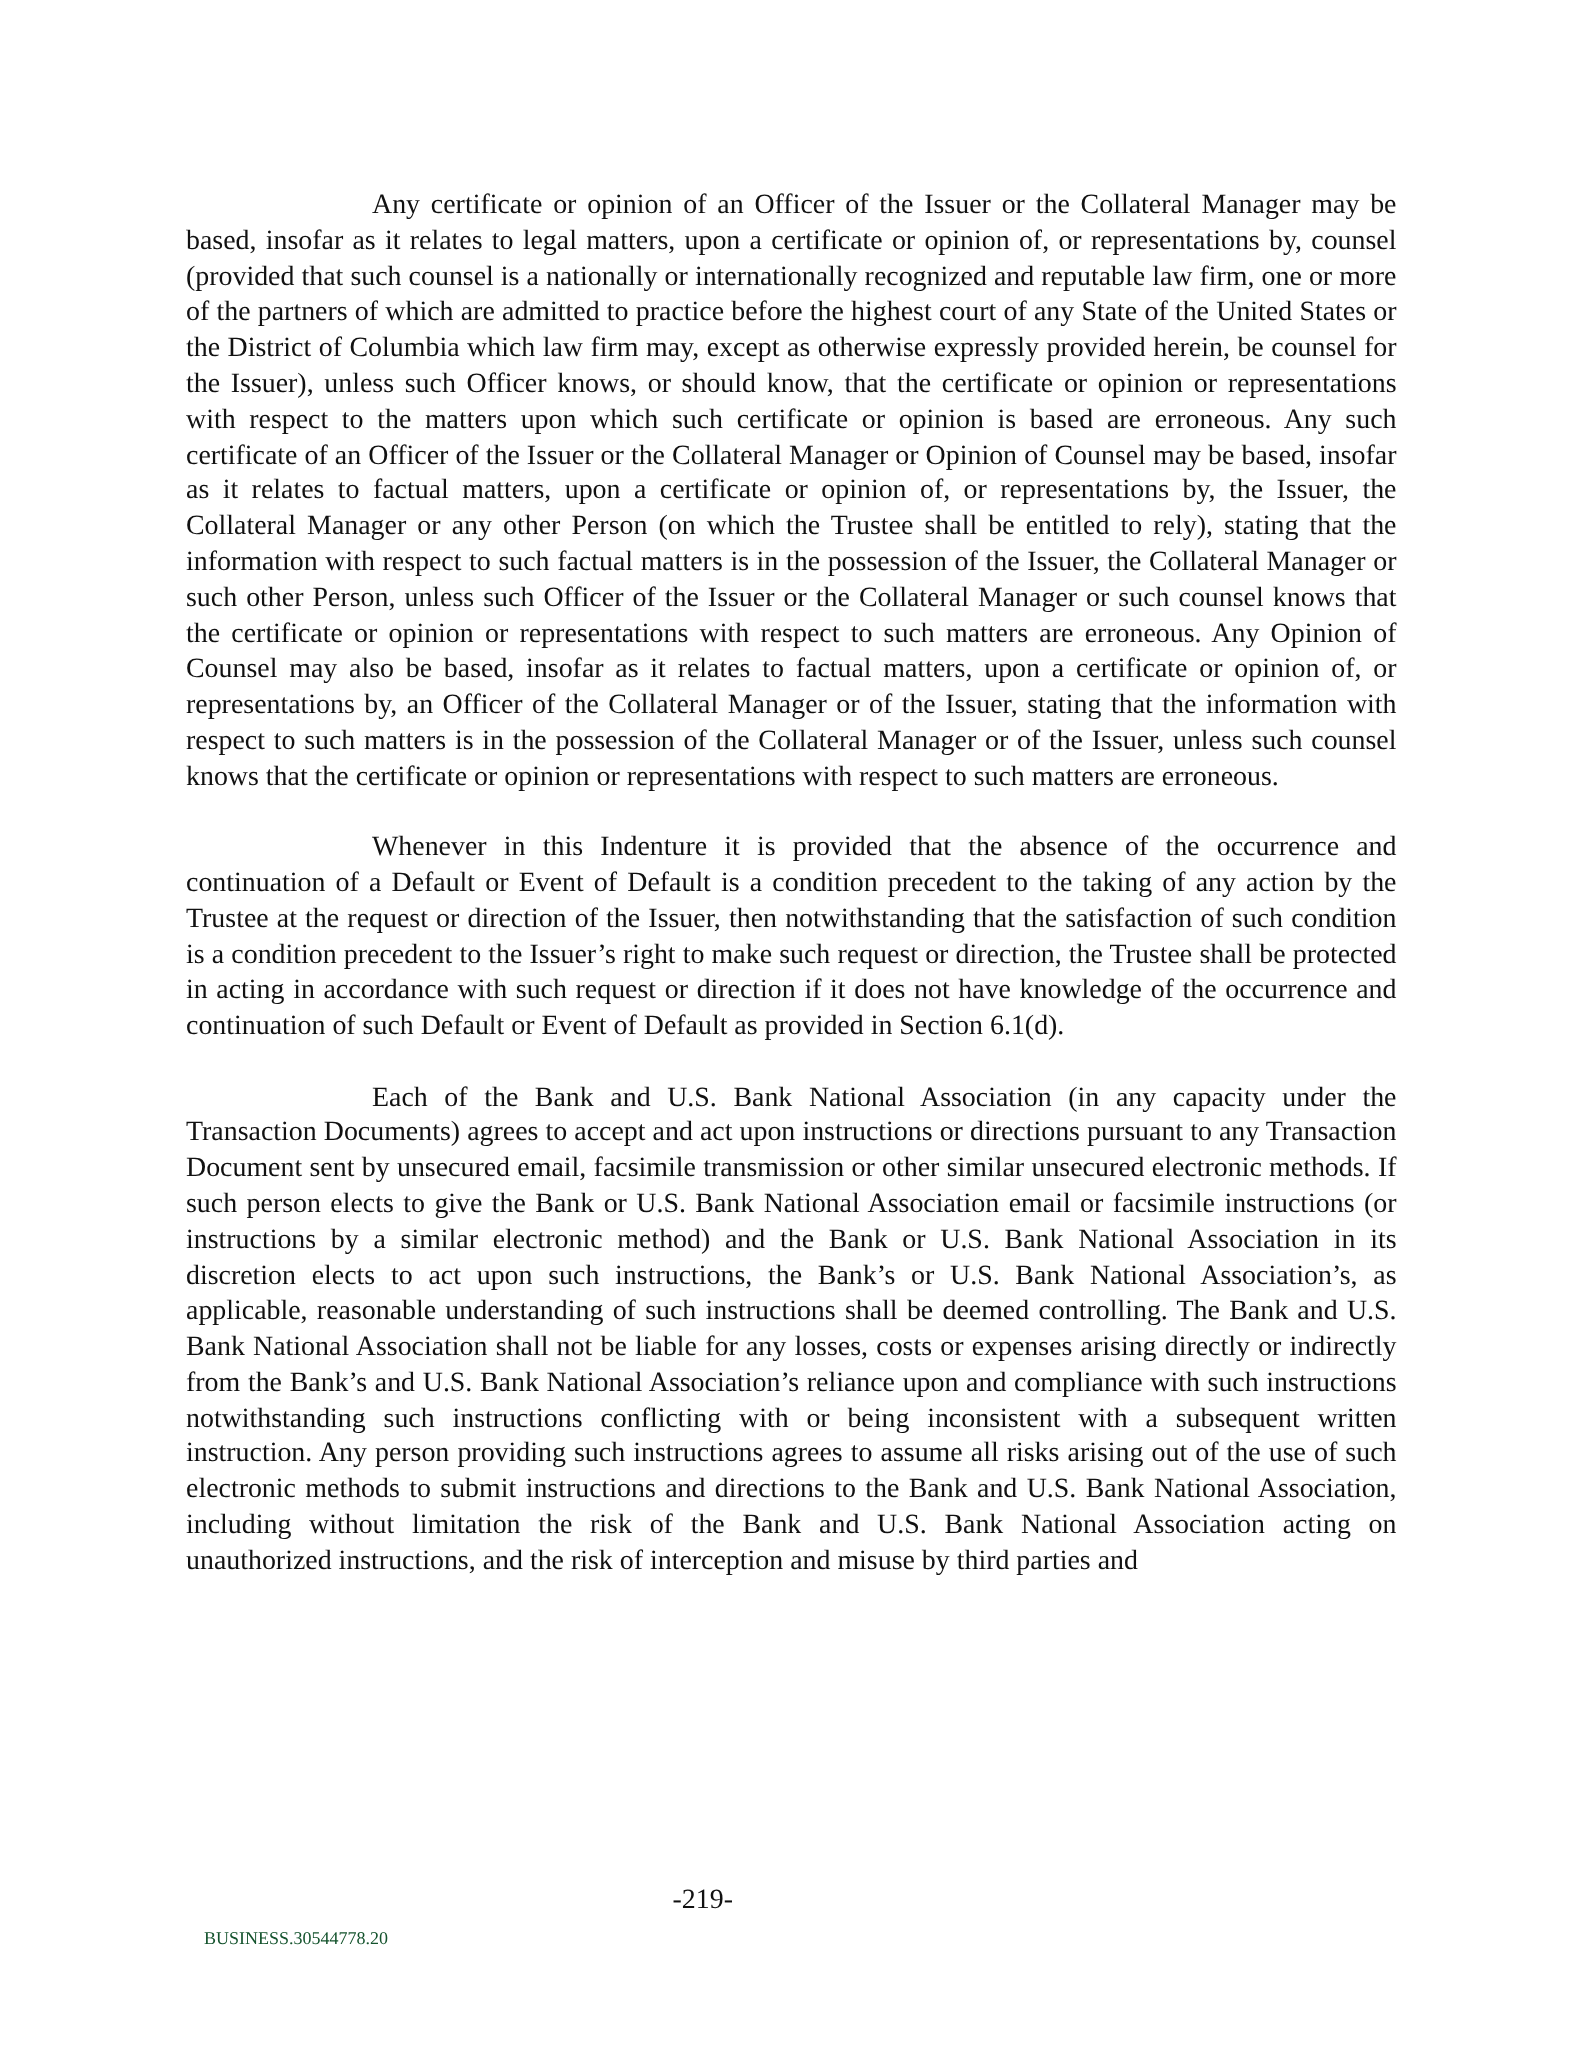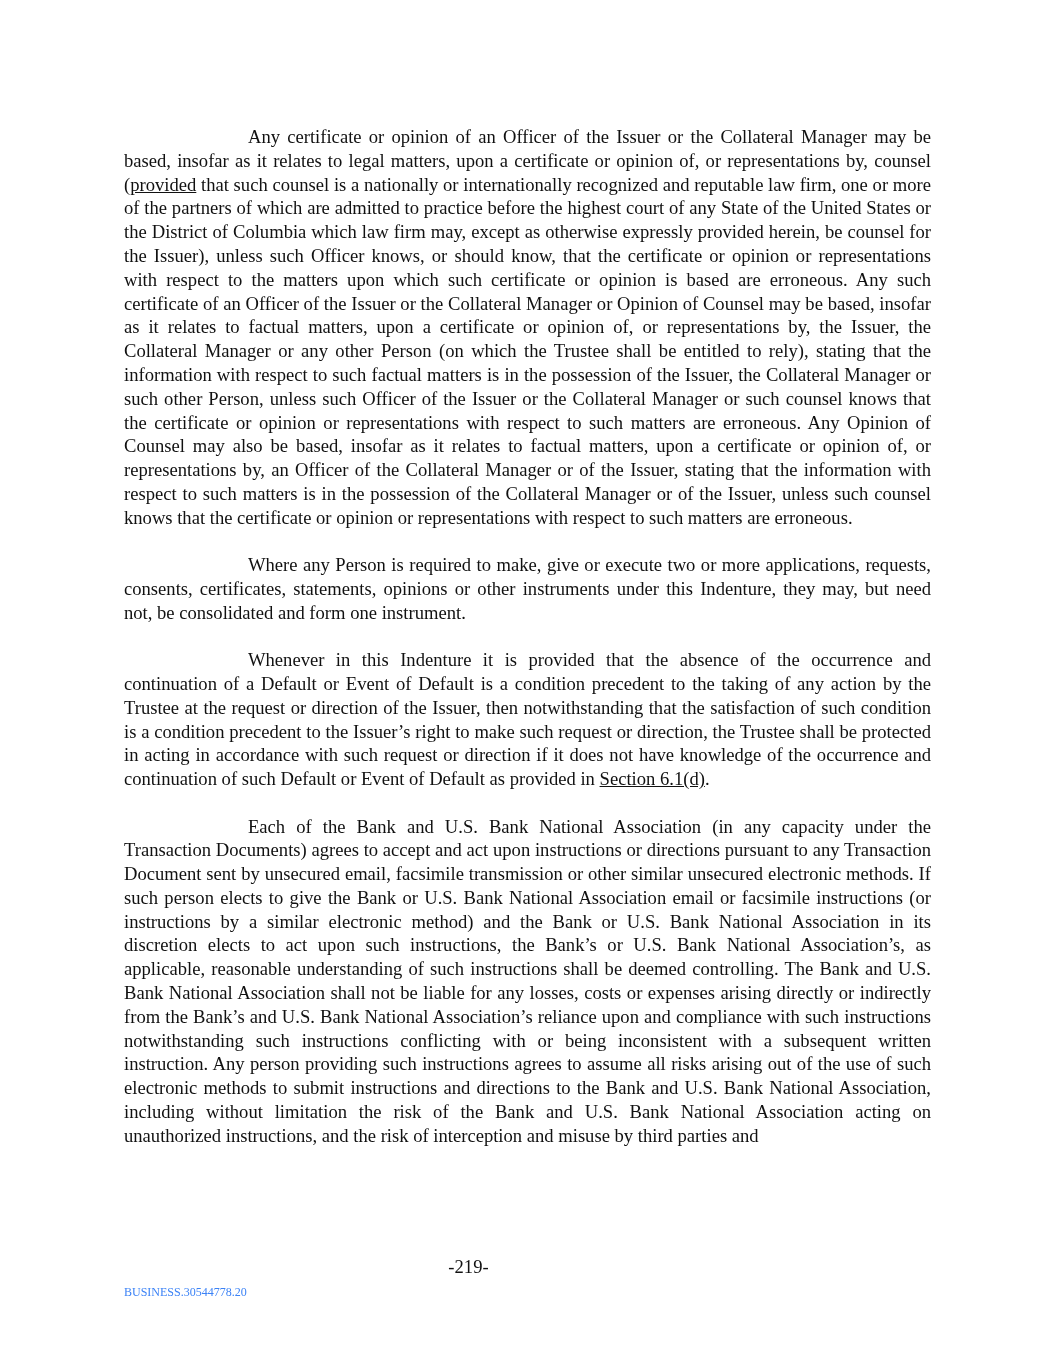--- a/index.html
+++ b/index.html
@@ -3,34 +3,33 @@
 <meta charset="utf-8">
 <style>
   html, body { margin: 0; padding: 0; background: #ffffff; }
   body { width: 1055px; height: 1365px; position: relative; overflow: hidden; }
   .page {
     position: absolute; left: 124px; top: 125px; width: 807px;
     font-family: "Liberation Serif", serif; font-size: 18.6px; line-height: 23.8px;
     color: #111; text-align: justify;
   }
   .para { margin: 0 0 23.6px 0; text-indent: 124px; }
-  .u { text-decoration: underline; }
+  .u { }
   .page-number {
     position: absolute; left: 0; width: 937px; top: 1256px; text-align: center;
     font-family: "Liberation Serif", serif; font-size: 18.6px; color: #111;
   }
   .doc-id {
-    position: absolute; left: 124px; top: 1285px;
-    font-family: "Liberation Serif", serif; font-size: 12px; color: #3b82f6;
+    position: absolute; left: 136px; top: 1285px;
+    font-family: "Liberation Serif", serif; font-size: 12px; color: #14532d;
   }
 </style>
 </head>
 <body>
 
 <div class="page">
   <p class="para"><span>Any certificate or opinion of an Officer of the Issuer or the Collateral Manager may be based, insofar as it relates to legal matters, upon a certificate or opinion of, or representations by, counsel (</span><span class="u">provided</span><span> that such counsel is a nationally or internationally recognized and reputable law firm, one or more of the partners of which are admitted to practice before the highest court of any State of the United States or the District of Columbia which law firm may, except as otherwise expressly provided herein, be counsel for the Issuer), unless such Officer knows, or should know, that the certificate or opinion or representations with respect to the matters upon which such certificate or opinion is based are erroneous.  Any such certificate of an Officer of the Issuer or the Collateral Manager or Opinion of Counsel may be based, insofar as it relates to factual matters, upon a certificate or opinion of, or representations by, the Issuer, the Collateral Manager or any other Person (on which the Trustee shall be entitled to rely), stating that the information with respect to such factual matters is in the possession of the Issuer, the Collateral Manager or such other Person, unless such Officer of the Issuer or the Collateral Manager or such counsel knows that the certificate or opinion or representations with respect to such matters are erroneous.  Any Opinion of Counsel may also be based, insofar as it relates to factual matters, upon a certificate or opinion of, or representations by, an Officer of the Collateral Manager or of the Issuer, stating that the information with respect to such matters is in the possession of the Collateral Manager or of the Issuer, unless such counsel knows that the certificate or opinion or representations with respect to such matters are erroneous.</span></p>
-  <p class="para">Where any Person is required to make, give or execute two or more applications, requests, consents, certificates, statements, opinions or other instruments under this Indenture, they may, but need not, be consolidated and form one instrument.</p>
   <p class="para"><span>Whenever in this Indenture it is provided that the absence of the occurrence and continuation of a Default or Event of Default is a condition precedent to the taking of any action by the Trustee at the request or direction of the Issuer, then notwithstanding that the satisfaction of such condition is a condition precedent to the Issuer’s right to make such request or direction, the Trustee shall be protected in acting in accordance with such request or direction if it does not have knowledge of the occurrence and continuation of such Default or Event of Default as provided in </span><span class="u">Section 6.1(d)</span><span>.</span></p>
   <p class="para">Each of the Bank and U.S. Bank National Association (in any capacity under the Transaction Documents) agrees to accept and act upon instructions or directions pursuant to any Transaction Document sent by unsecured email, facsimile transmission or other similar unsecured electronic methods.  If such person elects to give the Bank or U.S. Bank National Association email or facsimile instructions (or instructions by a similar electronic method) and the Bank or U.S. Bank National Association in its discretion elects to act upon such instructions, the Bank’s or U.S. Bank National Association’s, as applicable, reasonable understanding of such instructions shall be deemed controlling.  The Bank and U.S. Bank National Association shall not be liable for any losses, costs or expenses arising directly or indirectly from the Bank’s and U.S. Bank National Association’s reliance upon and compliance with such instructions notwithstanding such instructions conflicting with or being inconsistent with a subsequent written instruction.  Any person providing such instructions agrees to assume all risks arising out of the use of such electronic methods to submit instructions and directions to the Bank and U.S. Bank National Association, including without limitation the risk of the Bank and U.S. Bank National Association acting on unauthorized instructions, and the risk of interception and misuse by third parties and</p>
 </div>
 
 <div class="page-number">-219-</div>
 <div class="doc-id">BUSINESS.30544778.20</div>
 
 </body></html>

